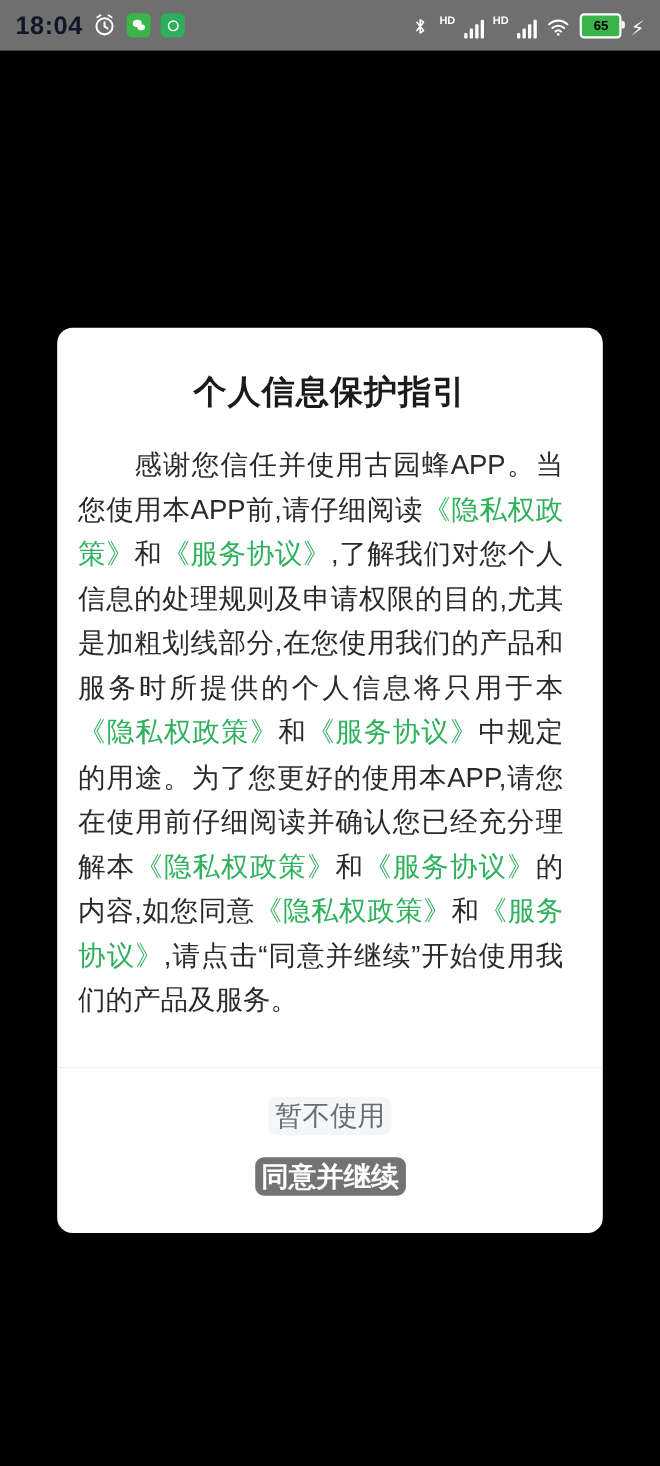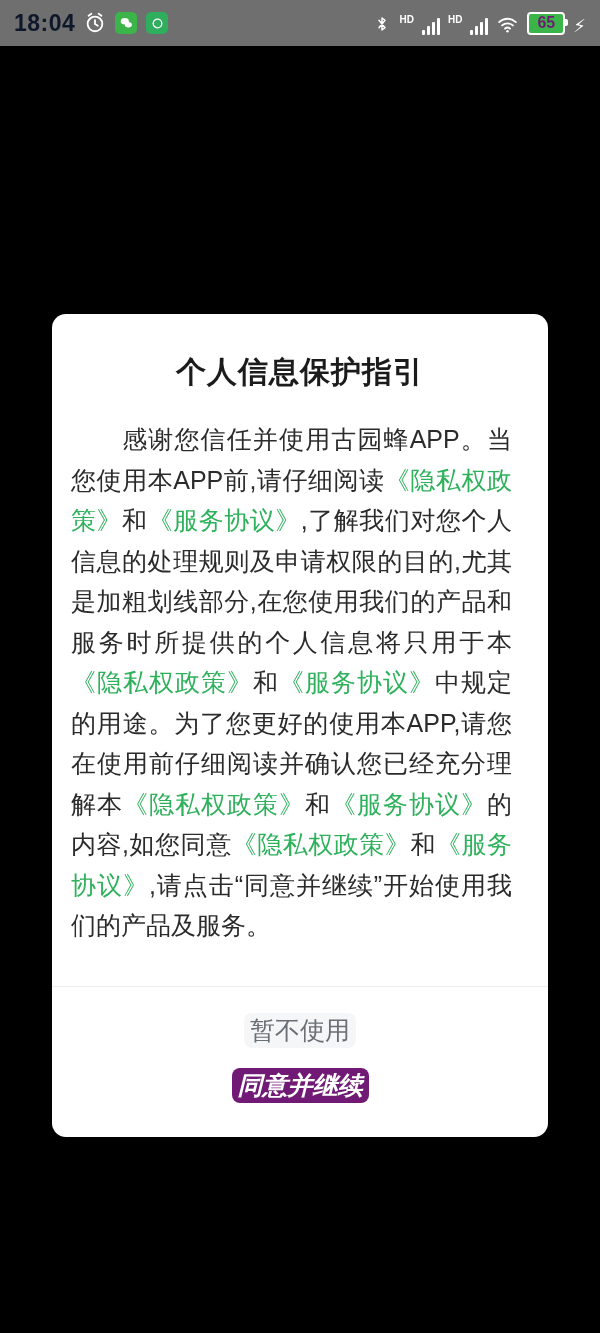--- a/index.html
+++ b/index.html
@@ -104,36 +104,36 @@
     content: "";
     position: absolute;
     right: -5px;
     top: 5px;
     width: 3px;
     height: 7px;
     background: #ffffff;
     border-radius: 0 2px 2px 0;
   }
   .battery-text {
-    font-size: 16px;
-    font-weight: bold;
-    color: #701a75;
+    font-size: 12px;
+    font-weight: bold;
+    color: #000000;
     line-height: 1;
   }
   .bolt {
     font-size: 18px;
     line-height: 1;
     color: #ffffff;
   }
 
   
   .dialog {
     position: absolute;
     left: 52px;
-    top: 314px;
+    top: 298px;
     width: 496px;
     background: #ffffff;
     border-radius: 14px;
     box-sizing: border-box;
     overflow: hidden;
   }
   .dialog-title {
     text-align: center;
     font-size: 30px;
     font-weight: bold;
@@ -175,24 +175,23 @@
     cursor: pointer;
     display: flex;
     align-items: center;
     justify-content: center;
   }
   .btn-secondary {
     background: #f4f6f8;
     color: #6a6f75;
   }
   .btn-primary {
-    background: #701a75;
-    color: #ffffff;
-    font-weight: bold;
-    font-style: italic;
+    background: #737373;
+    color: #ffffff;
+    font-weight: bold;
   }
 </style>
 </head>
 <body>
 
 <div class="status-bar">
   <div class="status-left">
     <span class="clock-text">18:04</span>
     <span class="status-icon alarm-icon">
       <svg width="22" height="22" viewBox="0 0 24 24">

